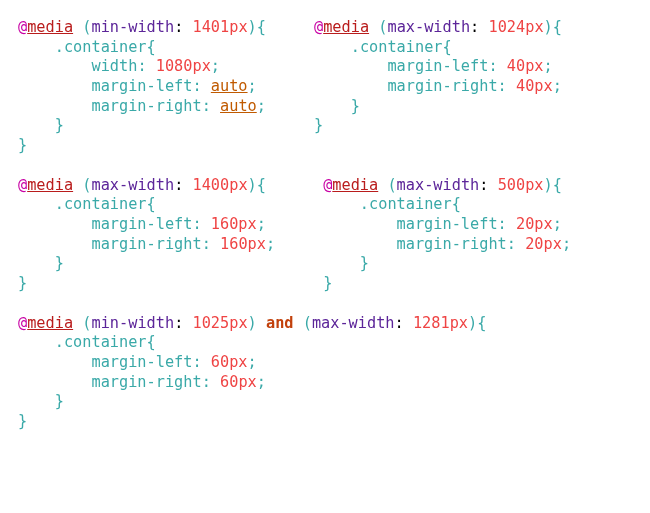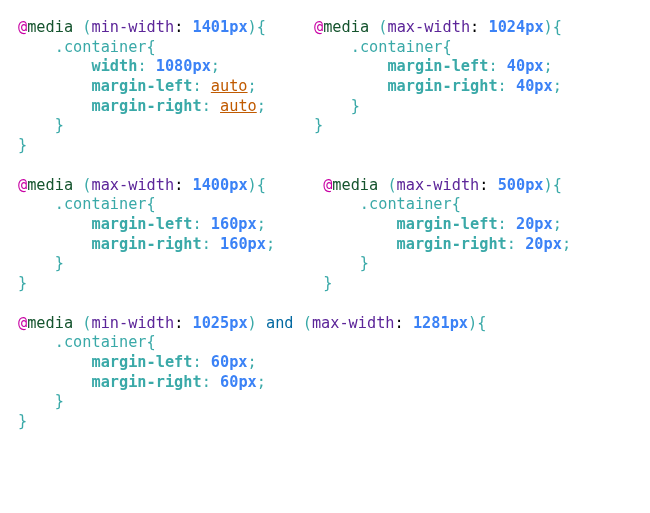--- a/index.html
+++ b/index.html
@@ -21,31 +21,31 @@
       display: flex;
       flex-direction: row;
       gap: 48px;
       align-items: flex-start;
     }
     pre.block {
       margin: 0;
       white-space: pre;
     }
     .at      { color: #c800a4; font-weight: 500; }
-    .media   { color: #14532d; font-weight: 500; }
+    .media   { color: #b91c1c; font-weight: 500; text-decoration: underline; }
     .feature { color: #5c2599; }
     .colon   { color: #000000; }
-    .num     { color: #3b82f6; font-weight: bold; }
+    .num     { color: #ef4444; }
     .brace   { color: #3aa9a8; }
     .sel     { color: #3aa9a8; text-align: center; }
-    .prop    { color: #3aa9a8; font-weight: bold; }
+    .prop    { color: #3aa9a8; }
     .punct   { color: #3aa9a8; }
     .plain   { color: #000000; }
     .kw      { color: #c05a00; text-decoration: underline; }
-    .andkw   { color: #0369a1; }
+    .andkw   { color: #c2410c; font-weight: bold; }
   </style>
 </head>
 <body>
 
 <div class="grid">
   <div class="row">
     <pre class="block"><span class="at">@</span><span class="media">media</span><span class="plain"> </span><span class="punct">(</span><span class="feature">min-width</span><span class="colon">:</span><span class="plain"> </span><span class="num">1401px</span><span class="punct">)</span><span class="brace">{</span>
     <span class="sel">.container</span><span class="brace">{</span>
         <span class="prop">width</span><span class="punct">:</span> <span class="num">1080px</span><span class="punct">;</span>
         <span class="prop">margin-left</span><span class="punct">:</span> <span class="kw">auto</span><span class="punct">;</span>

